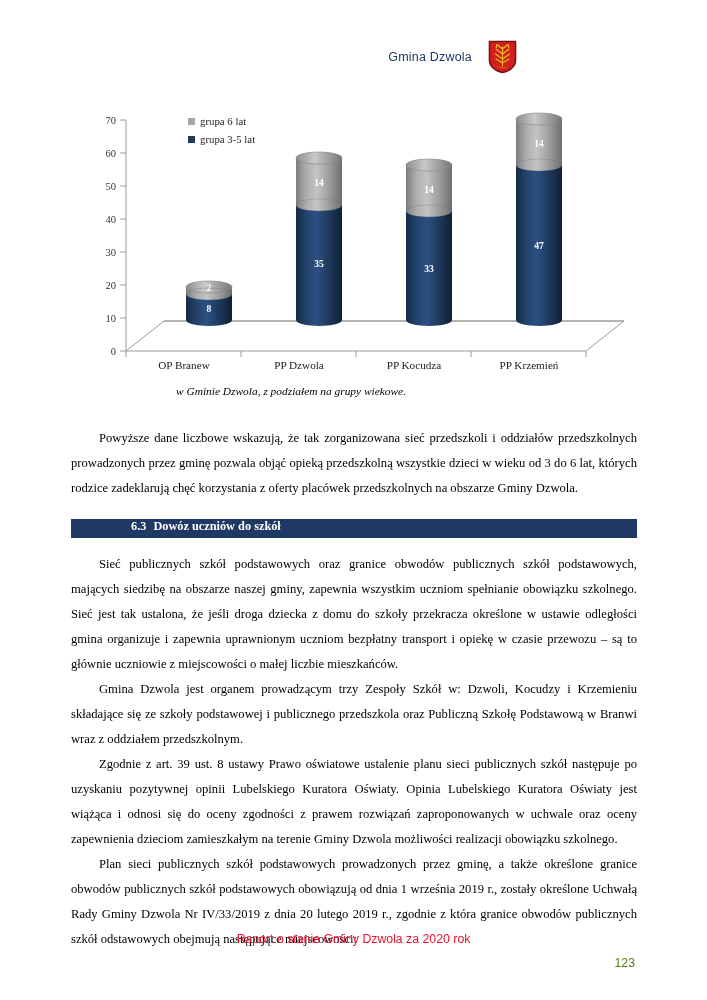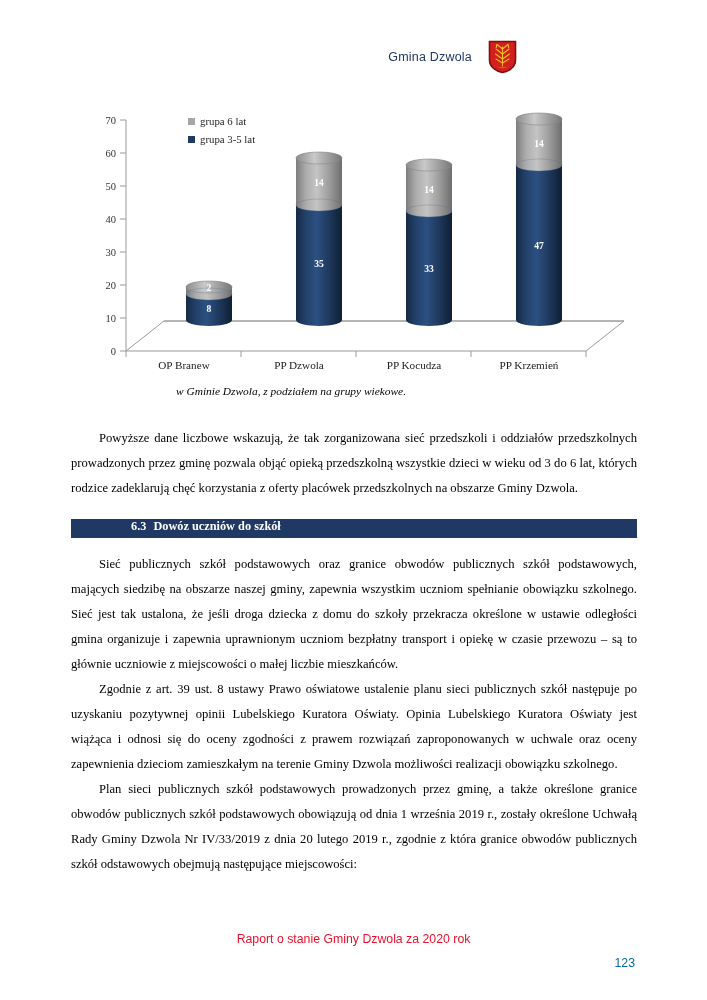--- a/index.html
+++ b/index.html
@@ -134,21 +134,21 @@
     font-family: "Liberation Sans", sans-serif;
     font-size: 12.3px;
     color: #E8112D;
   }
   .footer-pageno {
     position: absolute;
     right: 72px;
     top: 34px;
     font-family: "Liberation Sans", sans-serif;
     font-size: 12.3px;
-    color: #0369a1;
+    color: #4d7c0f;
   }
 </style>
 </head>
 <body>
 
 <div class="page-header">
   <div class="header-inner">
     <span class="header-title">Gmina Dzwola</span>
     <span class="crest">
       <svg width="29" height="34" viewBox="0 0 29 34">
@@ -301,20 +301,21 @@
 <div class="content">
 
   <p class="body-par">Powyższe dane liczbowe wskazują, że tak zorganizowana sieć przedszkoli i oddziałów przedszkolnych prowadzonych przez gminę pozwala objąć opieką przedszkolną wszystkie dzieci w wieku od 3 do 6 lat, których rodzice zadeklarują chęć korzystania z oferty placówek przedszkolnych na obszarze Gminy Dzwola.</p>
 
   <div class="section-heading">
     <span class="sec-num">6.3</span>
     <span class="sec-title">Dowóz uczniów do szkół</span>
   </div>
 
   <p class="body-par">Sieć publicznych szkół podstawowych oraz granice obwodów publicznych szkół podstawowych, mających siedzibę na obszarze naszej gminy, zapewnia wszystkim uczniom spełnianie obowiązku szkolnego. Sieć jest tak ustalona, że jeśli droga dziecka z domu do szkoły przekracza określone w ustawie odległości gmina organizuje i zapewnia uprawnionym uczniom bezpłatny transport i opiekę w czasie przewozu – są to głównie uczniowie z miejscowości o małej liczbie mieszkańców.</p>
+  <p class="body-par">Gmina Dzwola jest organem prowadzącym trzy Zespoły Szkół w: Dzwoli, Kocudzy i Krzemieniu składające się ze szkoły podstawowej i publicznego przedszkola oraz Publiczną Szkołę Podstawową w Branwi wraz z oddziałem przedszkolnym.</p>
   <p class="body-par">Zgodnie z art. 39 ust. 8 ustawy Prawo oświatowe ustalenie planu sieci publicznych szkół następuje po uzyskaniu pozytywnej opinii Lubelskiego Kuratora Oświaty. Opinia Lubelskiego Kuratora Oświaty jest wiążąca i odnosi się do oceny zgodności z prawem rozwiązań zaproponowanych w uchwale oraz oceny zapewnienia dzieciom zamieszkałym na terenie Gminy Dzwola możliwości realizacji obowiązku szkolnego.</p>
   <p class="body-par">Plan sieci publicznych szkół podstawowych prowadzonych przez gminę, a także określone granice obwodów publicznych szkół podstawowych obowiązują  od dnia 1 września 2019 r., zostały określone Uchwałą Rady Gminy Dzwola  Nr IV/33/2019 z dnia 20 lutego 2019 r., zgodnie z która granice obwodów publicznych szkół odstawowych obejmują następujące miejscowości:</p>
 
 </div>
 
 <div class="page-footer">
   <div class="footer-title">Raport o stanie Gminy Dzwola za 2020 rok</div>
   <div class="footer-pageno">123</div>
 </div>
 

